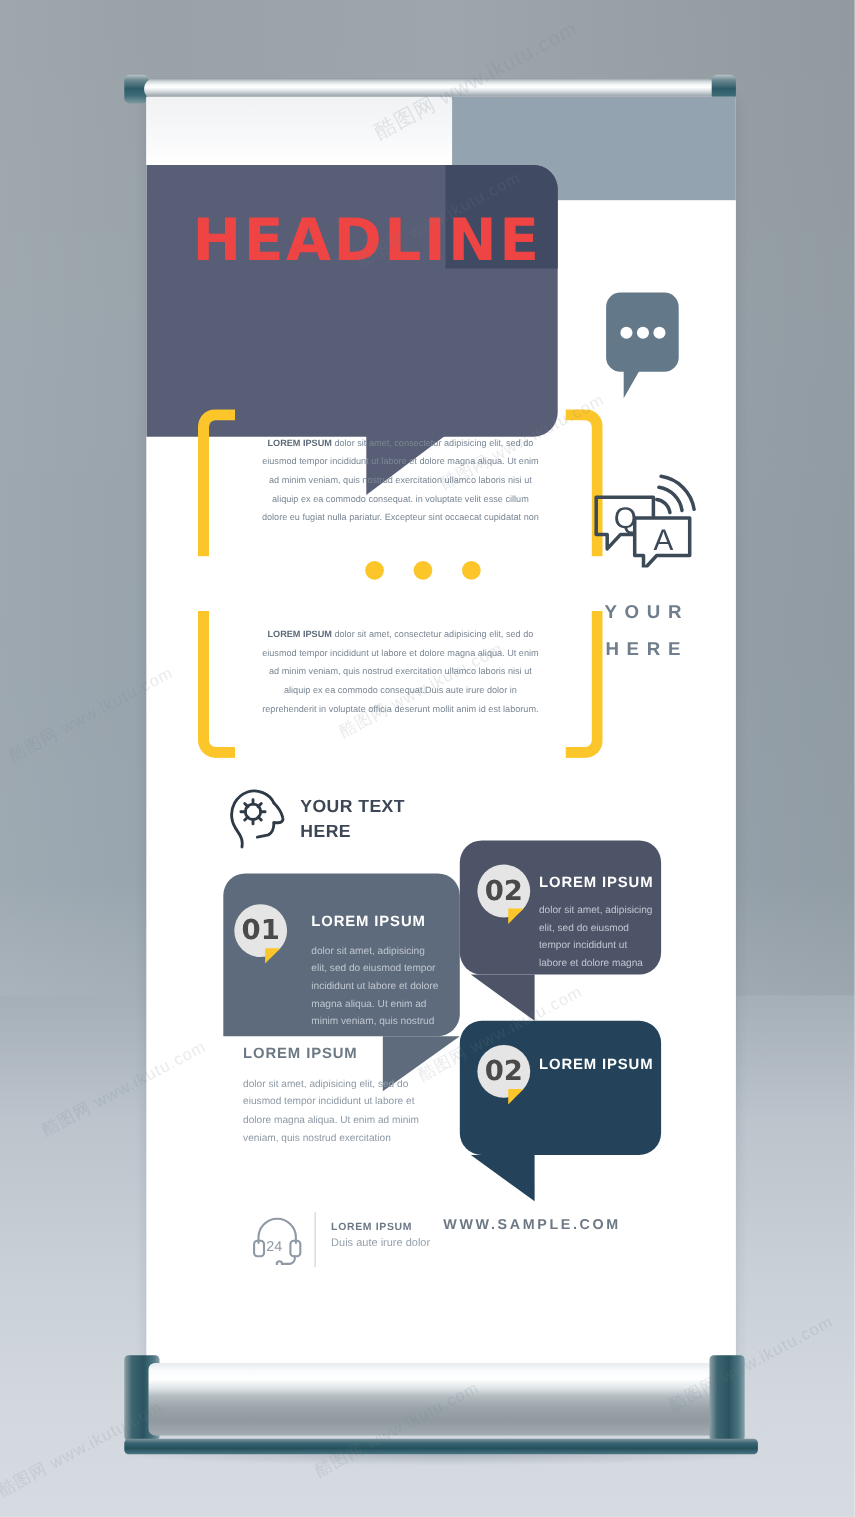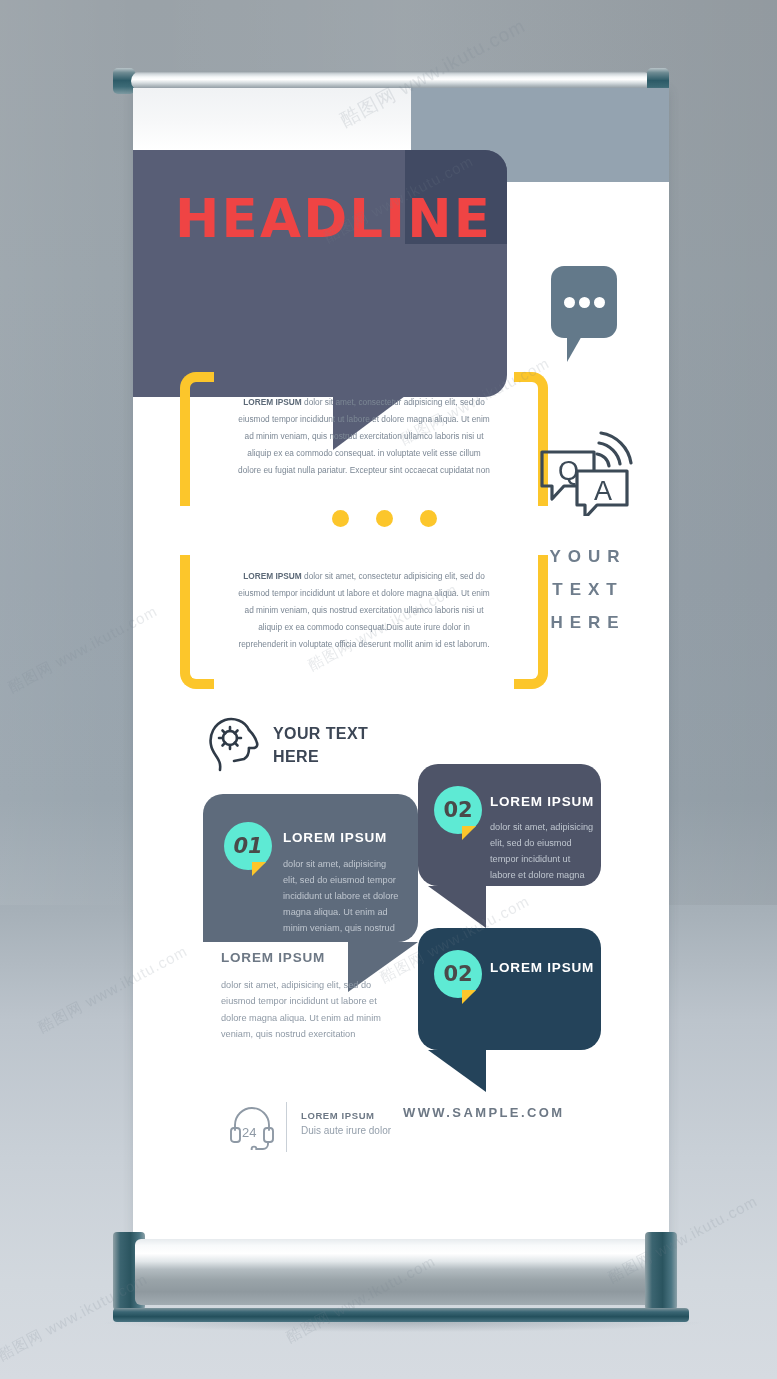--- a/index.html
+++ b/index.html
@@ -165,41 +165,41 @@
     font-size:16px; font-weight:bold; color:#3c4655;
     letter-spacing:0.4px; line-height:1.45;
   }
 
   
   .bub{ position:absolute; }
   .bub .body{ position:absolute; left:0; top:0; width:100%; border-radius:20px; }
   .bub .tail{ position:absolute; width:0; height:0; }
   .bub .badge{
     position:absolute; width:48px; height:48px; border-radius:50%;
-    background:#5eead4; color:#4a4a4a;
-    font-size:21px; font-weight:bold; text-align:center; line-height:48px;
+    background:#e5e5e5; color:#4a4a4a;
+    font-size:25px; font-weight:bold; text-align:center; line-height:48px;
     font-family:"DejaVu Sans", sans-serif;
   }
   .bub .badge .bt{
     position:absolute; left:28px; top:40px; width:0; height:0;
     border-left:14px solid #fcc62b; border-bottom:14px solid transparent;
   }
   .bub h4{
     position:absolute; color:#ffffff; font-size:13.5px;
     font-weight:bold; letter-spacing:0.8px;
   }
   .bub p{
     position:absolute; color:#bfc6cf; font-size:9.2px; line-height:1.75;
   }
 
   
   #bub01{ left:70px; top:706px; width:215px; height:148px; }
   #bub01 .body{ height:148px; background:#5e6b7c; border-radius:20px 20px 20px 0; }
   #bub01 .tail{ left:145px; top:148px; border-left:70px solid #5e6b7c; border-bottom:50px solid transparent; }
-  #bub01 .badge{ left:21px; top:28px;font-style:italic; }
+  #bub01 .badge{ left:10px; top:28px; }
   #bub01 h4{ left:80px; top:36px; }
   #bub01 p{ left:80px; top:62px; width:118px; }
 
   
   #bub02{ left:285px; top:676px; width:183px; height:122px; }
   #bub02 .body{ height:122px; background:#4e5468; border-radius:20px; }
   #bub02 .tail{ left:10px; top:122px; border-right:58px solid #4e5468; border-bottom:42px solid transparent; }
   #bub02 .badge{ left:16px; top:22px; }
   #bub02 h4{ left:72px; top:30px; }
   #bub02 p{ left:72px; top:55px; width:104px; }
@@ -302,21 +302,20 @@
         <path d="M40 41 h50 v34 h-30 l-12 13 v-13 h-8 z" fill="#ffffff" stroke-linejoin="round"></path>
         <path d="M60 24 a14 14 0 0 1 12 12"></path>
         <path d="M62 13 a25 25 0 0 1 21 21"></path>
         <path d="M64 3 a36 36 0 0 1 30 30"></path>
       </g>
       <text x="21" y="50" font-family="Liberation Sans, sans-serif" font-size="27" fill="#3c4a57">Q</text>
       <text x="57" y="70" font-family="Liberation Sans, sans-serif" font-size="27" fill="#3c4a57">A</text>
     </svg>
     <div class="qa-lines">
       <div>YOUR</div>
-      <div>TEXT</div>
       <div>HERE</div>
     </div>
   </div>
 
   <div class="head-block">
     <svg class="head-svg" width="62" height="56" viewBox="0 0 62 56">
       <g fill="none" stroke="#2f3a47" stroke-width="2.6" stroke-linecap="round" stroke-linejoin="round">
         <path d="M43 14 C39 5 28 1 19 4 C8 8 3 19 5 29 C6 36 11 40 13 45 C15 49 14 52 14 54"></path>
         <path d="M43 14 C47 18 50 23 51 27 C52 30 50 32 47 32 L43 32"></path>
         <path d="M43 32 C43 37 42 41 38 43 L28 45"></path>

